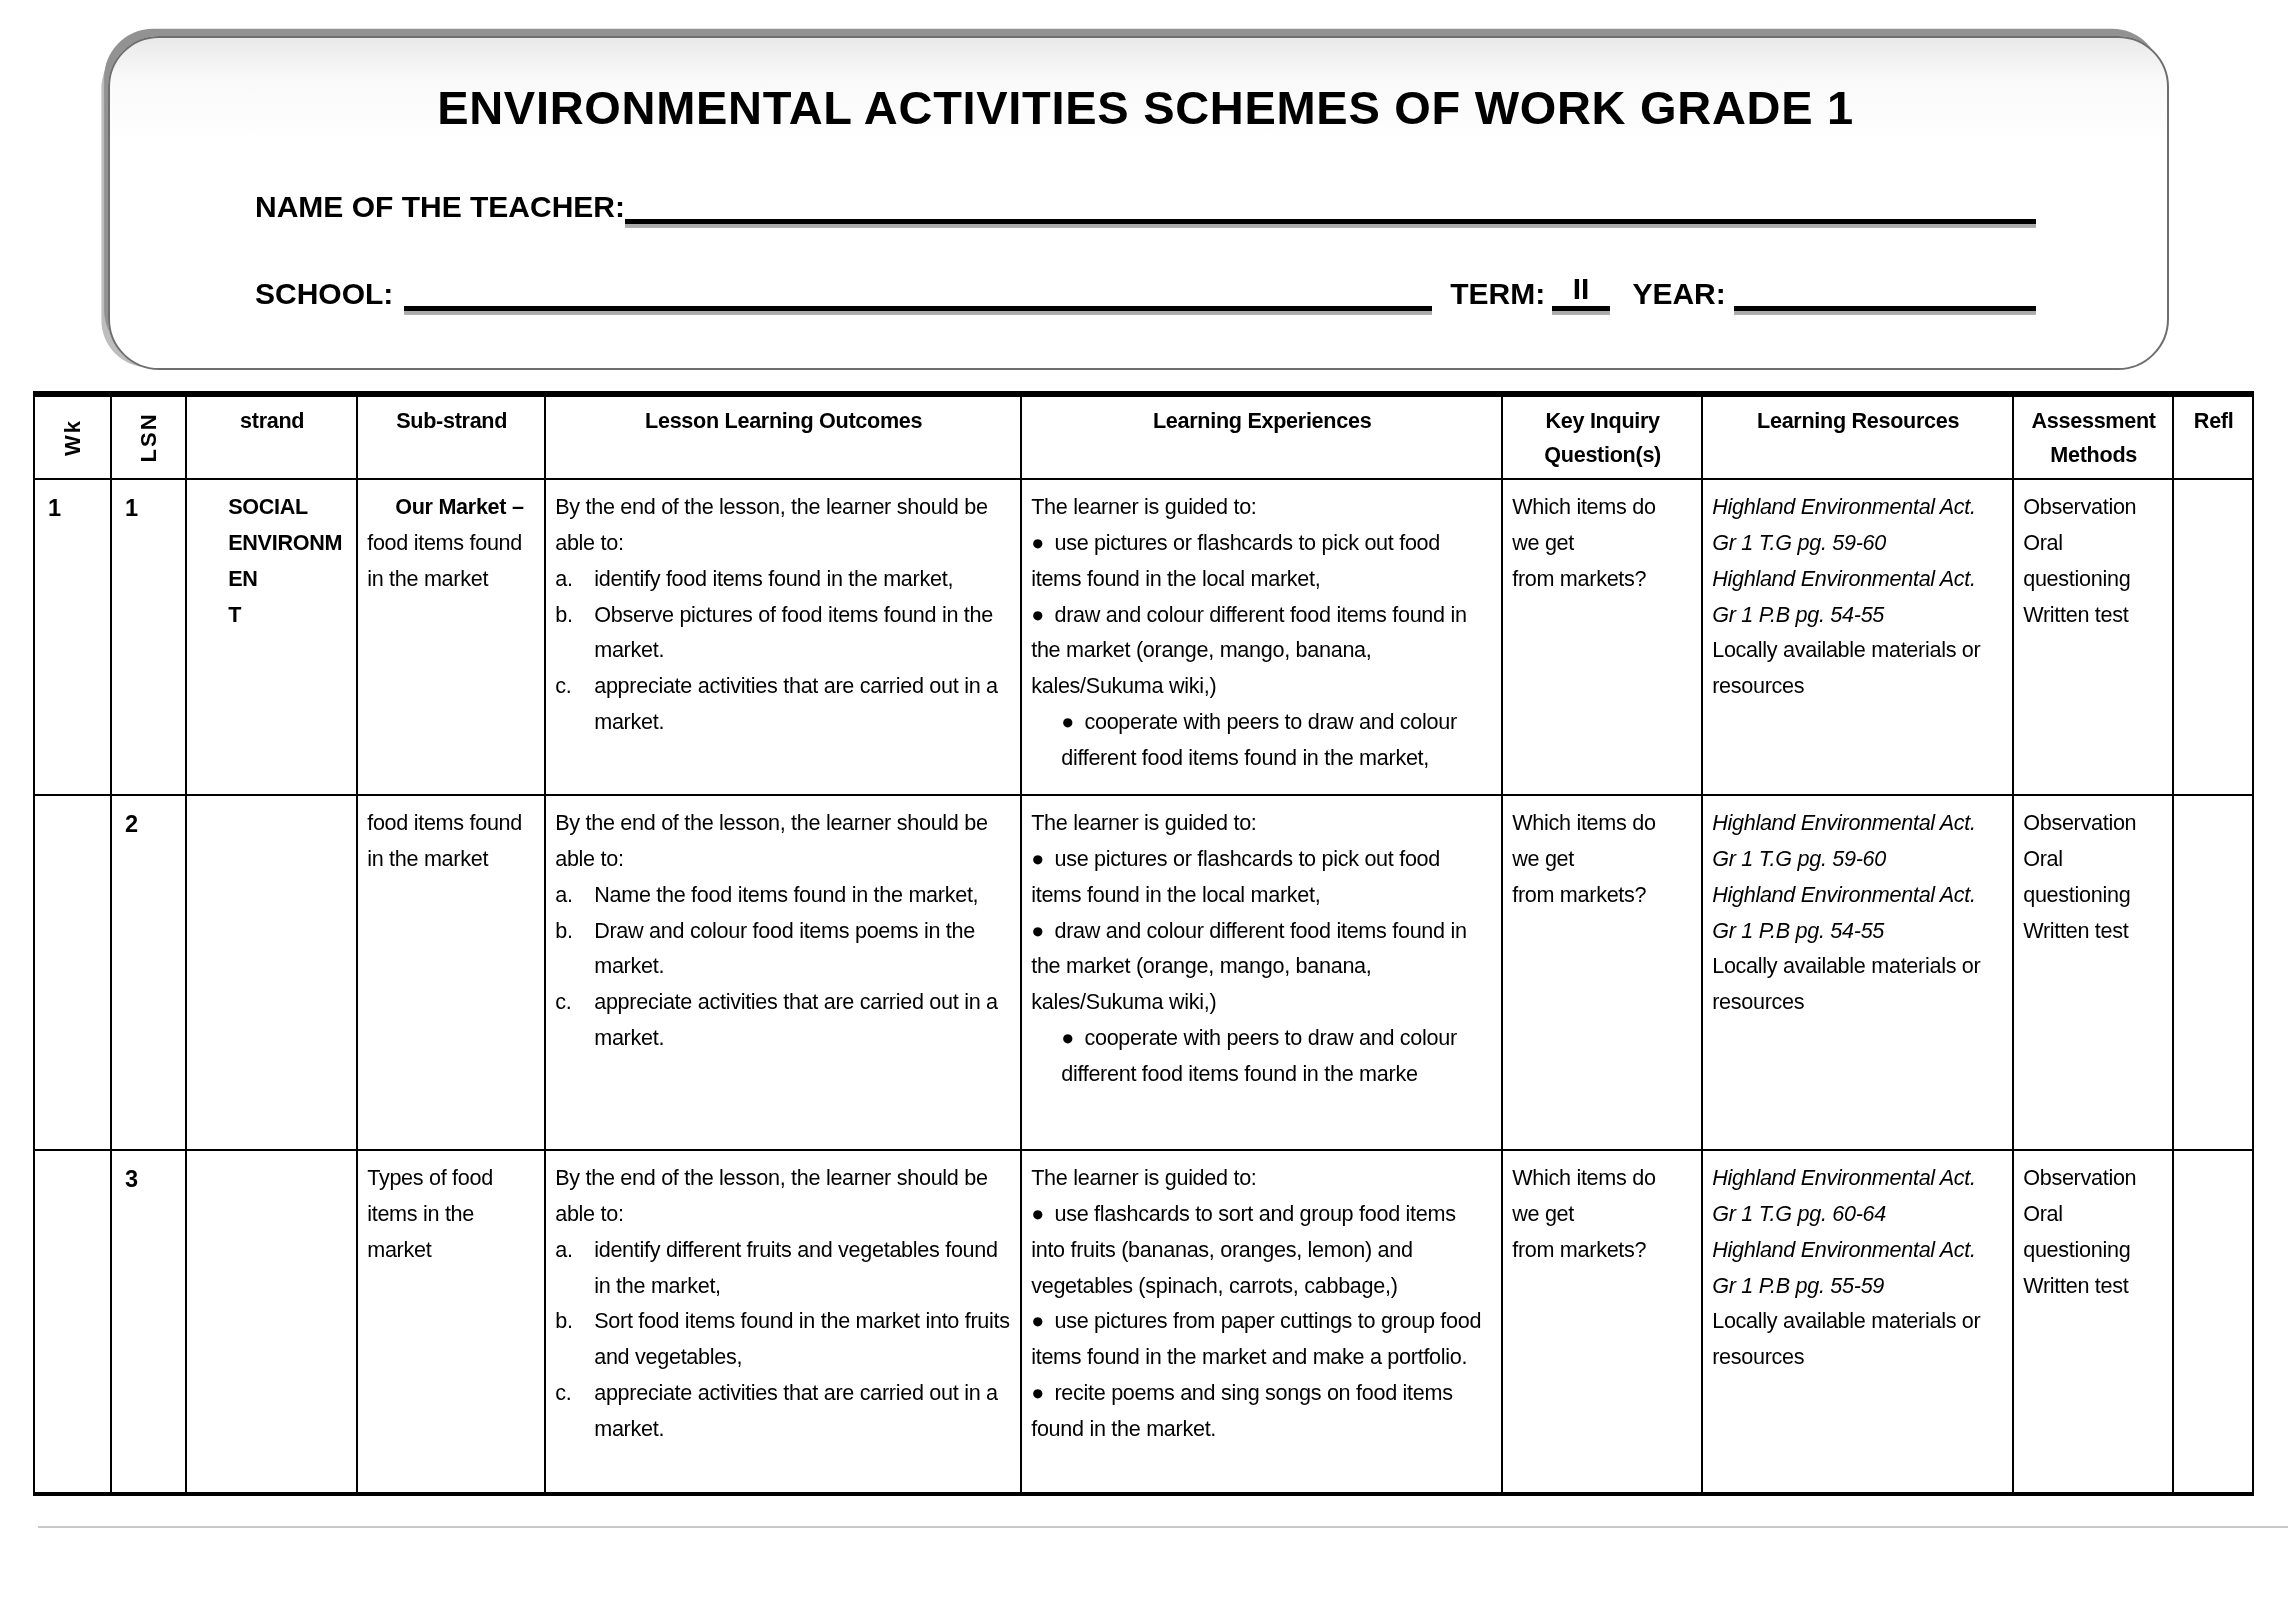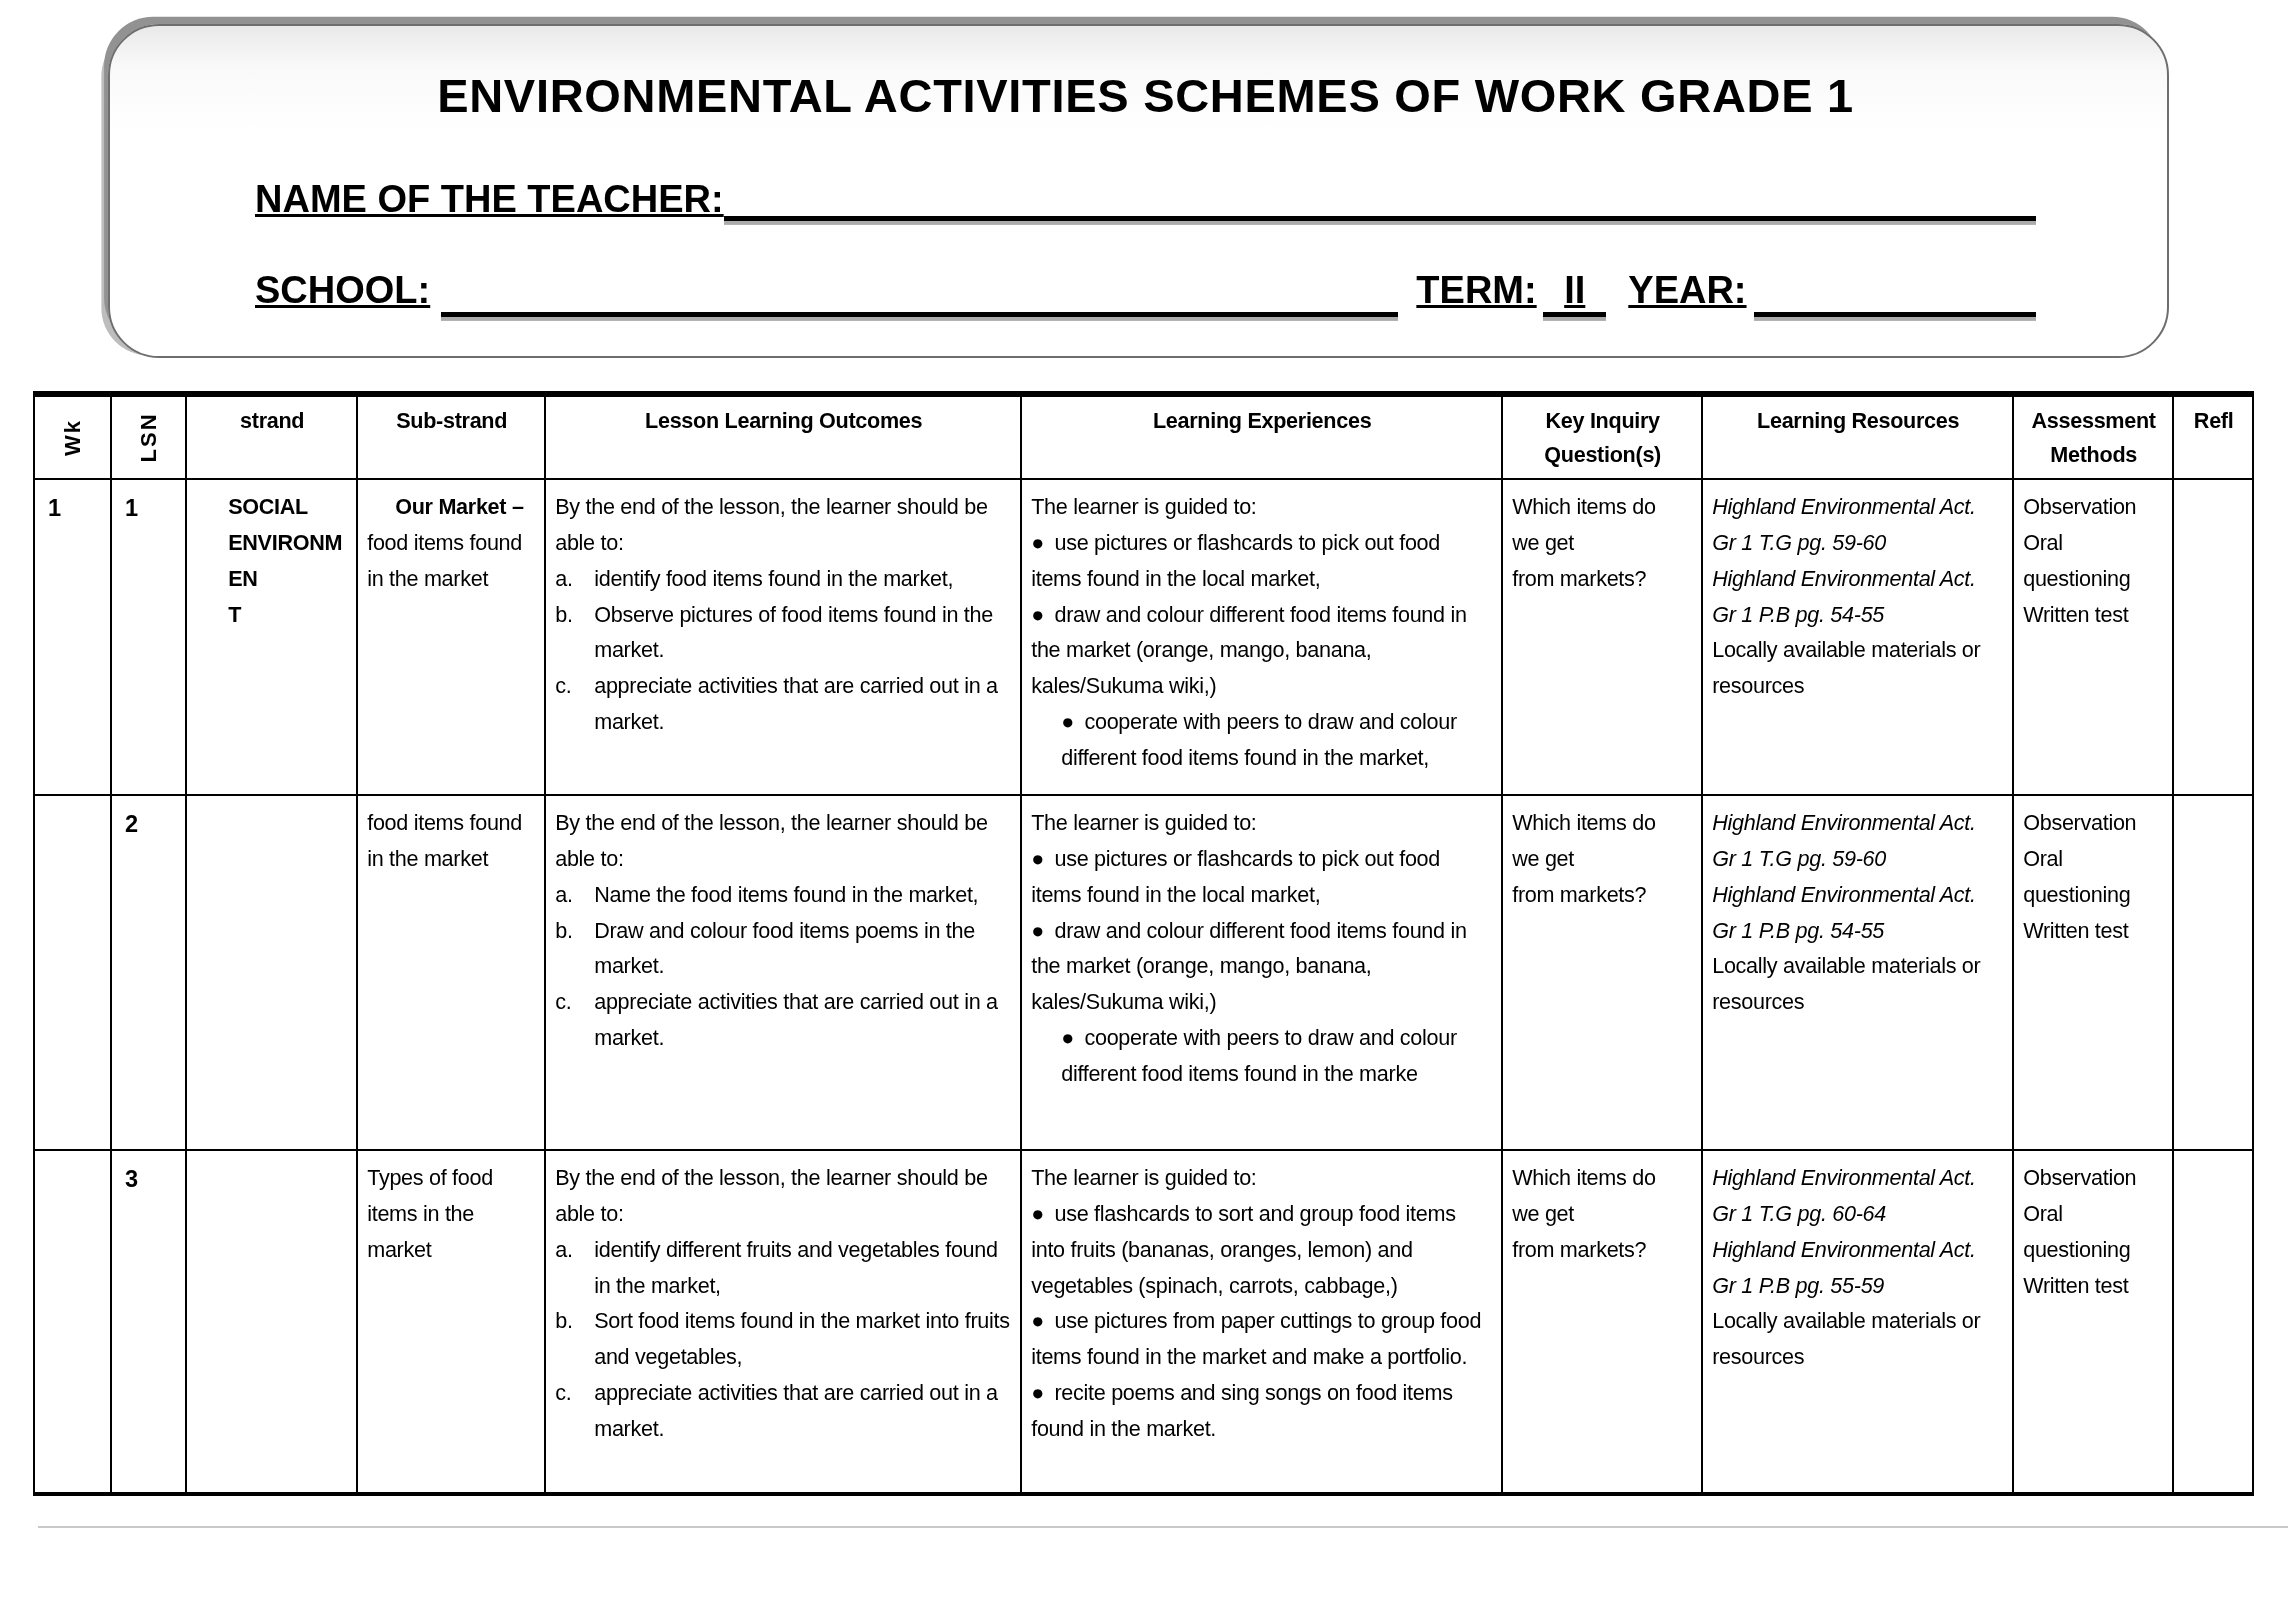--- a/index.html
+++ b/index.html
@@ -5,32 +5,32 @@
   html,body{margin:0;padding:0;}
   body{
     width:2295px;height:1623px;background:#ffffff;
     font-family:"Liberation Sans", sans-serif;color:#000;
     position:relative;overflow:hidden;
   }
   .page{position:absolute;inset:0;background:#ffffff;}
 
   
   .header-box{
-    position:absolute;left:108px;top:24px;width:2061px;height:334px;
+    position:absolute;left:108px;top:36px;width:2061px;height:334px;
     box-sizing:border-box;border:2.6px solid #6e6e6e;border-radius:51px;
     background:linear-gradient(180deg,#e9e9e9 0%,#f9f9f9 12%,#ffffff 32%,#ffffff 100%);
     box-shadow:-5.9px -9.2px 0 -2px #929292, -10.5px 1.3px 0 -3.9px #bdbdbd;
     padding:42px 131px 0 145px;
   }
   .doc-title{
     font-size:47px;font-weight:900;text-align:center;letter-spacing:0.7px;
     white-space:nowrap;
   }
   .field-line{
-    display:flex;align-items:flex-start;font-weight:900;font-size:38px;white-space:nowrap;text-decoration:underline;
+    display:flex;align-items:flex-end;font-weight:900;font-size:30px;white-space:nowrap;
   }
   .name-line{margin-top:55px;}
   .school-line{margin-top:48px;}
   .fill-line{
     border-bottom:5.9px solid #000;box-shadow:0 3.9px 0 #ababab;
     height:13px;align-self:flex-end;
   }
   .grow{flex:1 1 auto;}
   .school-blank{flex-grow:3.4;margin:0 18.3px 0 10.5px;}
   .year-blank{flex-grow:1;margin-left:7.9px;}

